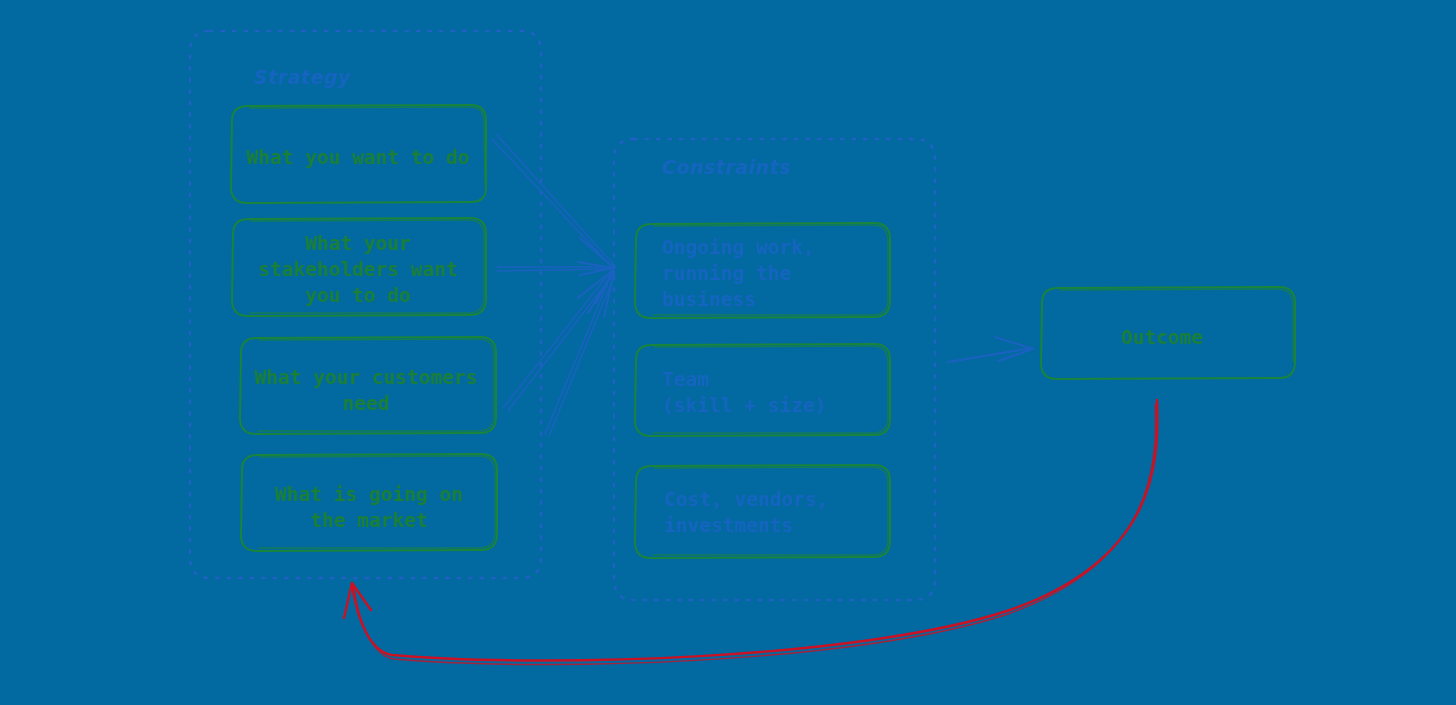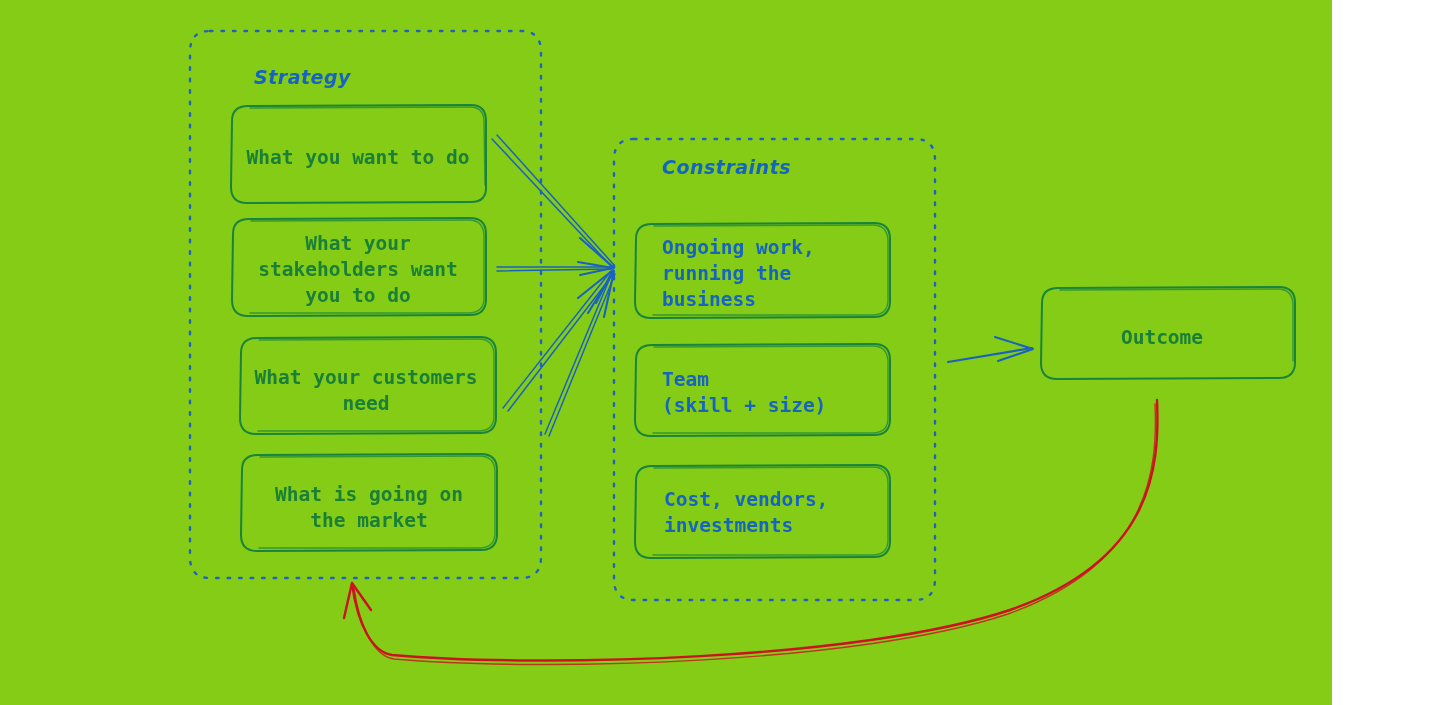--- a/index.html
+++ b/index.html
@@ -8,23 +8,23 @@
     background: #ffffff;
   }
   body {
     width: 1456px;
     height: 705px;
     overflow: hidden;
     font-family: "DejaVu Sans Mono", monospace;
   }
   #canvas {
     position: relative;
-    width: 1332px;
+    width: 1456px;
     height: 705px;
-    background: #84cc16;
+    background: #0369a1;
   }
   svg#diagram {
     position: absolute;
     left: 0;
     top: 0;
     width: 1456px;
     height: 705px;
   }
   .grp-label {
     font-family: "DejaVu Sans", sans-serif;

